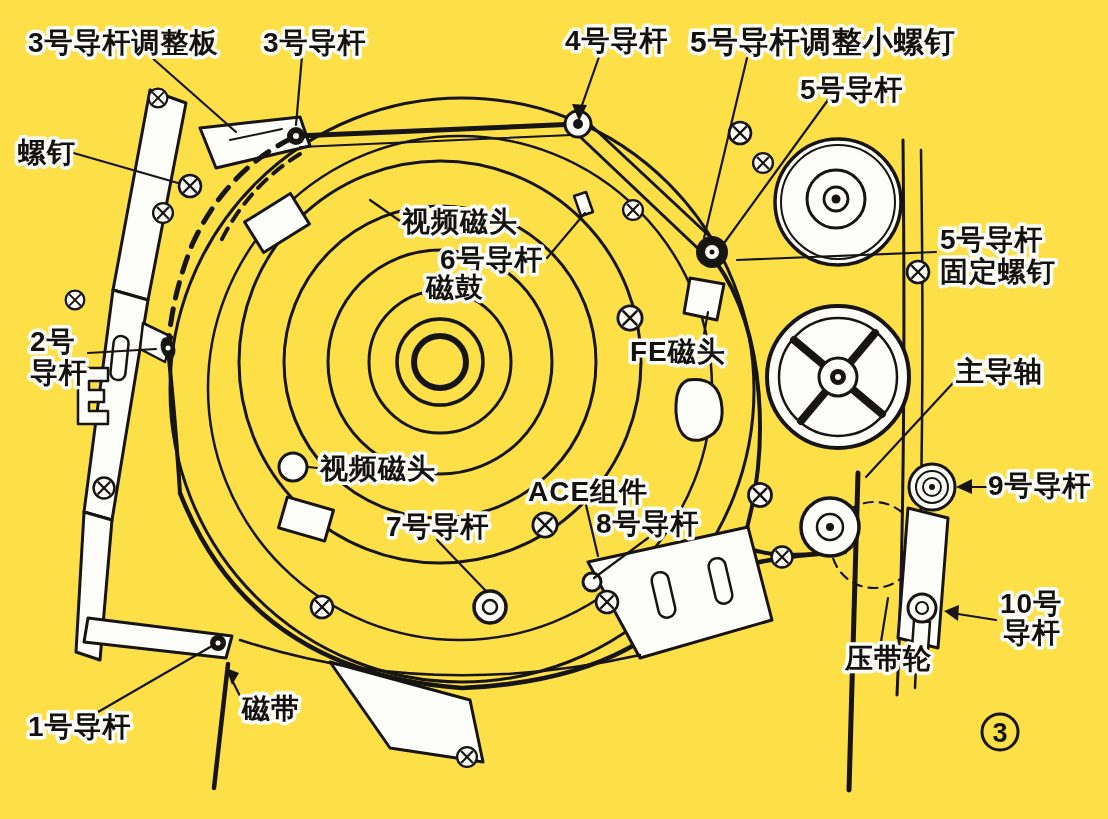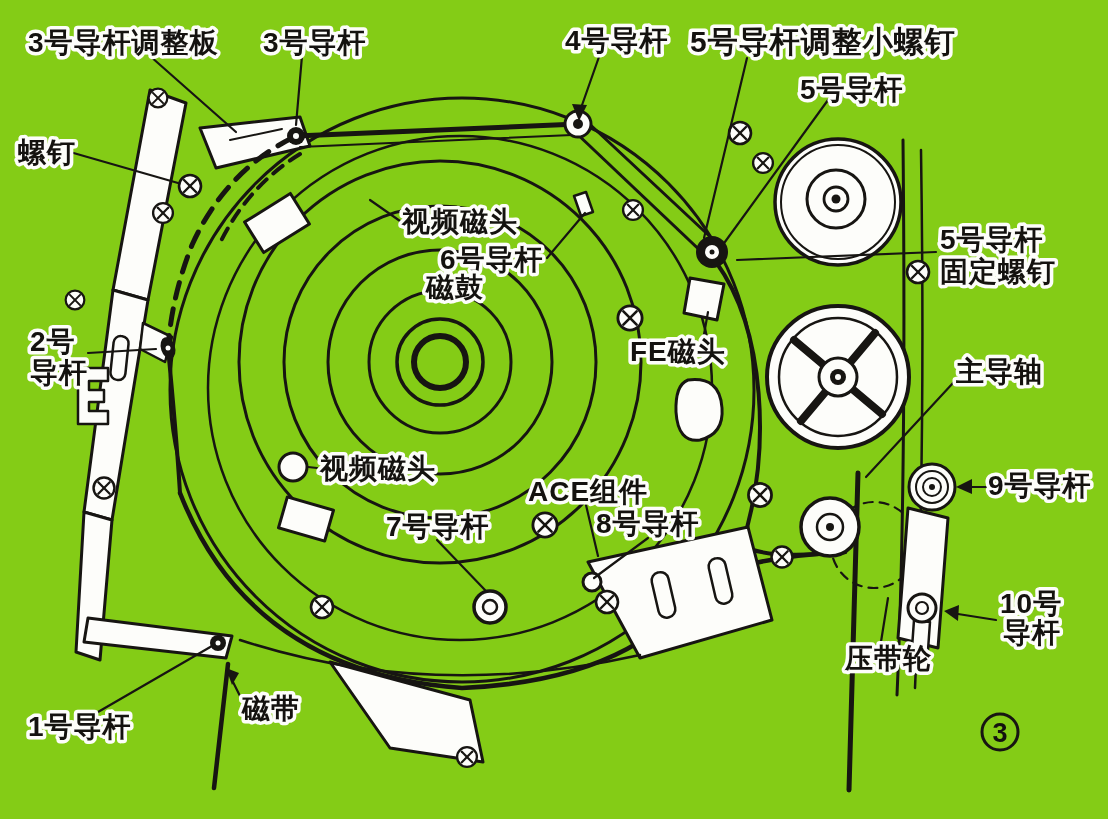--- a/index.html
+++ b/index.html
@@ -1,16 +1,16 @@
 <!DOCTYPE html>
 <html><head>
 <meta charset="utf-8">
 <style>
   html,body { margin:0; padding:0; background:#ffffff; }
-  .stage { width:1108px; height:819px; background:#84cc16; position:relative; overflow:hidden; }
+  .stage { width:1108px; height:819px; background:#fde047; position:relative; overflow:hidden; }
   svg { display:block; }
   .ln  { stroke:#171512; fill:none; stroke-linecap:round; }
   .fw  { fill:#fdfdfa; stroke:#171512; stroke-linejoin:round; }
   .fb  { fill:#171512; stroke:none; }
   .leader { stroke:#171512; stroke-width:2.2; fill:none; stroke-linecap:round; }
   .lbl { font-family:"Liberation Sans", sans-serif; font-weight:700; font-size:28px;
          fill:#14120f; paint-order:stroke; stroke:#fdfdfa; stroke-width:7px;
          stroke-linejoin:round; letter-spacing:1px; }
   .lbl-lg { font-size:30px; }
   .figno { font-family:"Liberation Sans", sans-serif; font-weight:700; font-size:27px; fill:#14120f; }

